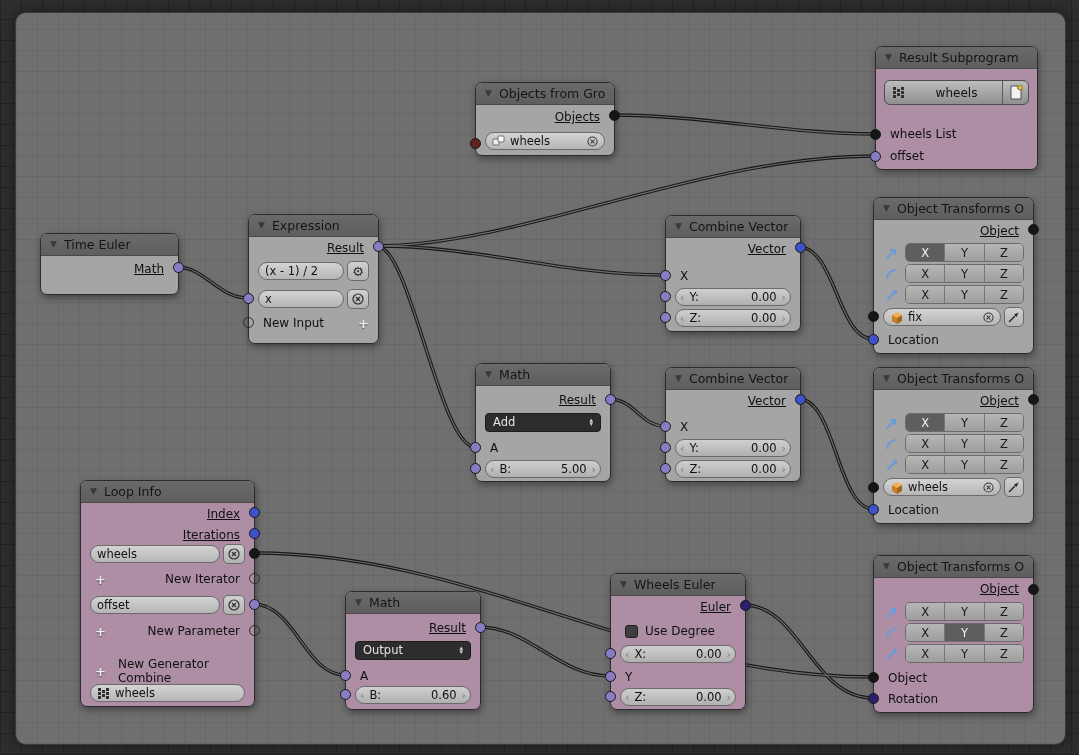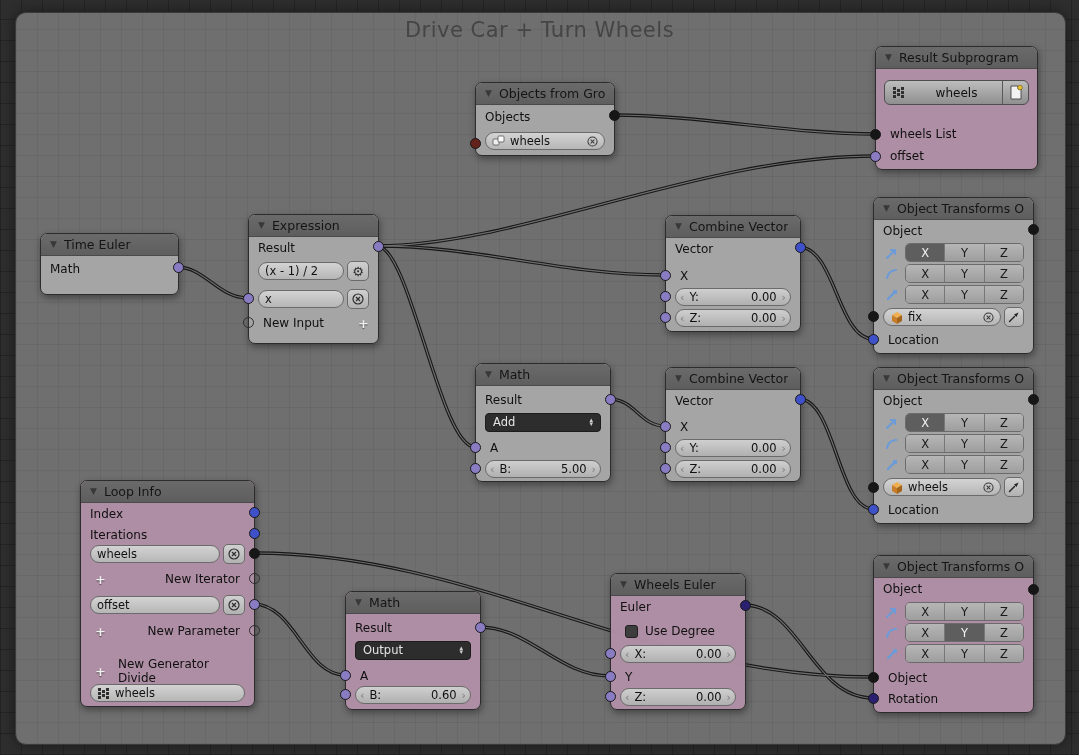--- a/index.html
+++ b/index.html
@@ -23,21 +23,21 @@
     box-shadow:1px 3px 7px rgba(0,0,0,.38);font-size:12px;color:#101010;}
   .node.gray{background:rgba(168,168,168,.96);}
   .node.pink{background:rgba(177,144,167,.96);}
   .hdr{position:absolute;left:0;right:0;top:0;height:22px;border-radius:6px 6px 0 0;
     background:linear-gradient(180deg,#6a6a6a,#5e5e5e);display:flex;align-items:center;
     gap:7px;padding:0 9px;box-sizing:border-box;border-bottom:1px solid #4a4a4a;}
   .tri{font-size:9px;color:#383838;line-height:1;}
   .ttl{font-size:12.5px;color:#151515;white-space:nowrap;overflow:hidden;}
 
   .r{position:absolute;left:9px;right:9px;height:18px;display:flex;align-items:center;}
-  .r.out{justify-content:flex-start;padding-right:5px;}
+  .r.out{justify-content:flex-end;padding-right:5px;text-decoration:underline;}
   .r.in{padding-left:5px;}
 
   .sock{position:absolute;width:11px;height:11px;border-radius:50%;
     border:1px solid #181818;box-sizing:border-box;z-index:3;}
   .sock.l{left:-6px;} .sock.r-side{right:-6px;}
   .sock.purple{background:#8a7cc2;} .sock.blue{background:#3f51c9;}
   .sock.black{background:#161616;} .sock.red{background:#63221c;}
   .sock.navy{background:#2b2070;} .sock.open{background:transparent;border-color:#2d2d2d;}
 
   .pill{display:flex;align-items:center;height:18px;border-radius:9px;
@@ -79,21 +79,20 @@
     background:linear-gradient(180deg,#bdbdbd,#8f8f8f);border:1px solid #4e4e4e;
     box-sizing:border-box;font-size:12px;color:#111;}
   .bigbtn .seg{display:flex;align-items:center;justify-content:center;height:100%;}
   .bigbtn .divline{width:1px;height:100%;background:#5a5a5a;}
 </style>
 </head>
 <body>
 
 <div class="canvas">
   <div class="frame"></div>
-  <div class="frame-title">Drive Car + Turn Wheels</div>
 
   <svg class="wires" width="1079" height="755">
     <g fill="none" stroke="#171717" stroke-width="3.4">
       <path d="M177,267 C205,267 218,298 248,298"></path>
       <path d="M377,246 C520,246 700,156 875,156"></path>
       <path d="M377,246 C480,246 560,275 665,275"></path>
       <path d="M377,246 C410,246 440,447 475,447"></path>
       <path d="M613,115 C700,115 790,134 875,134"></path>
       <path d="M799,247 C835,247 838,339 873,339"></path>
       <path d="M609,399 C635,399 640,426 665,426"></path>
@@ -512,21 +511,21 @@
             <path d="M4 4 L8 8 M8 4 L4 8" stroke="#2e2e2e" stroke-width="1.2"></path>
           </svg>
         </span>
     </div>
     <div class="r in" style="top:141px">
       <span class="plus">+</span>
       <span style="margin-left:auto;padding-right:5px">New Parameter</span>
     </div>
     <div class="r in" style="top:181px">
       <span class="plus">+</span>
-      <span style="margin-left:12px">New Generator Divide</span>
+      <span style="margin-left:12px">New Generator Combine</span>
     </div>
     <div class="r" style="top:203px">
       <div class="pill">
         <svg width="13" height="13" viewBox="0 0 13 13" style="margin-right:5px;flex:0 0 auto">
             <g fill="#2f2f2f">
               <rect x="1" y="1" width="3" height="3"></rect>
               <rect x="9" y="1" width="3" height="3"></rect>
               <rect x="5" y="3" width="3" height="3"></rect>
               <rect x="1" y="5" width="3" height="3"></rect>
               <rect x="9" y="5" width="3" height="3"></rect>

